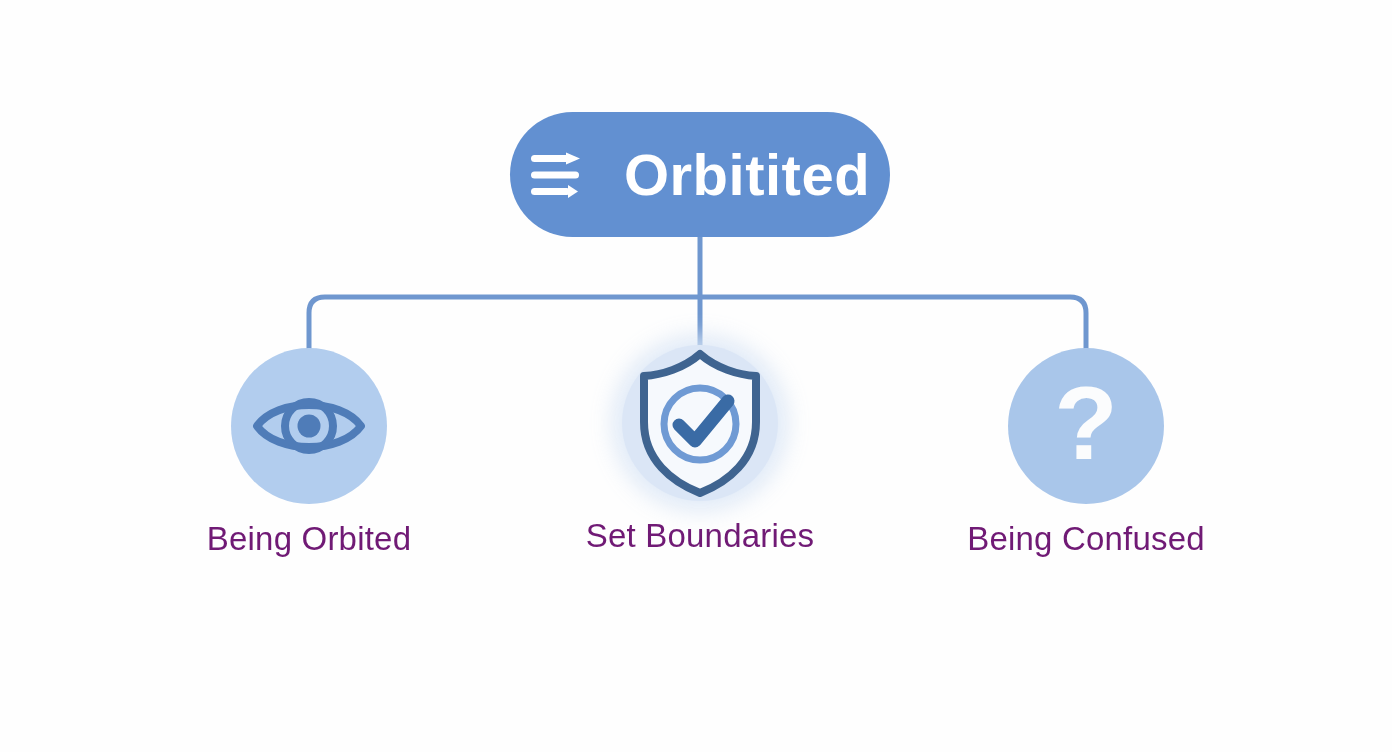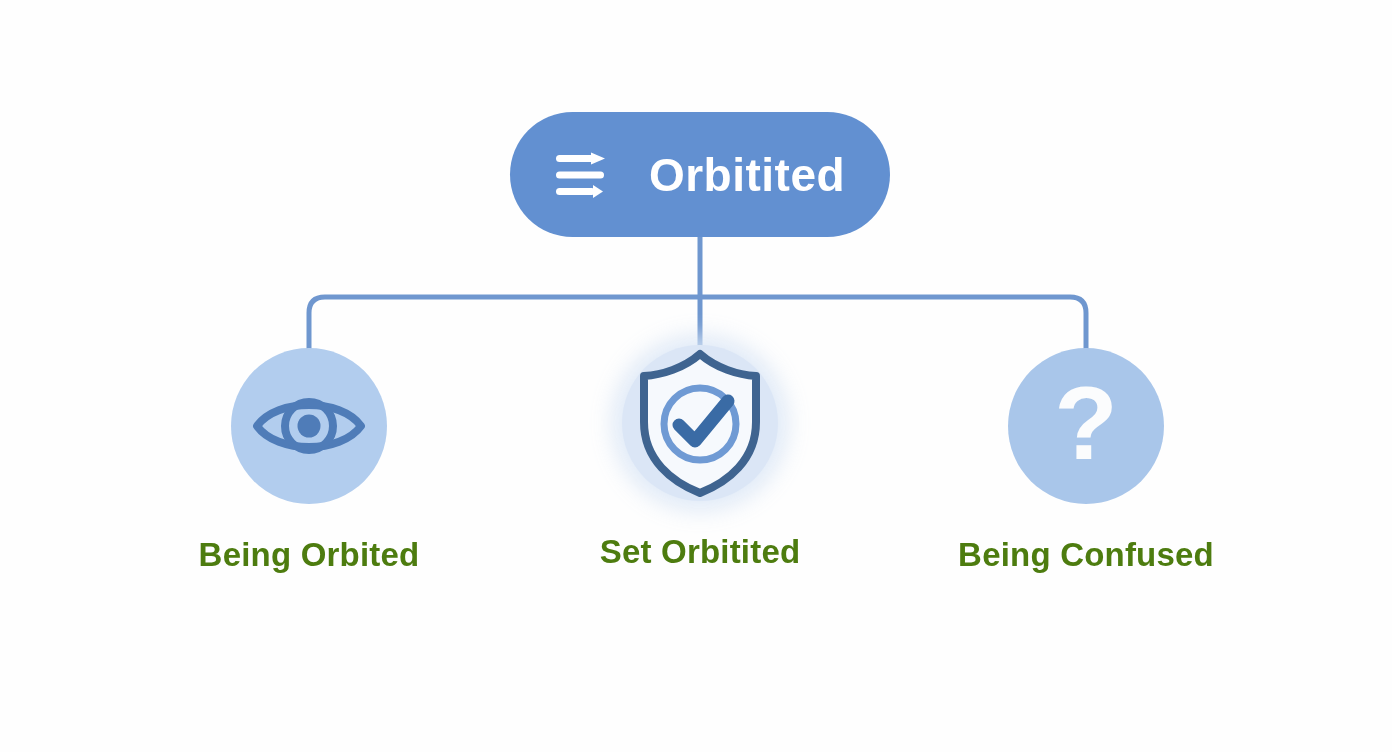--- a/index.html
+++ b/index.html
@@ -44,21 +44,21 @@
     box-sizing: border-box;
   }
   .root-icon {
     width: 58px;
     height: 46px;
     flex: 0 0 auto;
     display: block;
   }
   .root-label {
     color: #ffffff;
-    font-size: 46px;
+    font-size: 58px;
     font-weight: 600;
     letter-spacing: 0.5px;
     line-height: 1;
     white-space: nowrap;
   }
 
   
   .node {
     position: absolute;
     width: 320px;
@@ -73,24 +73,24 @@
     display: flex;
     align-items: center;
     justify-content: center;
     position: relative;
   }
   .node-circle.c-eye      { background: #b2cdee; }
   .node-circle.c-shield   { background: #dbe6f6; box-shadow: 0 0 22px 10px rgba(219,230,246,0.85); }
   .node-circle.c-question { background: #a9c6ea; }
 
   .node-label {
-    margin-top: 34px;
-    color: #4d7c0f;
+    margin-top: 18px;
+    color: #701a75;
     font-size: 33px;
-    font-weight: 700;
+    font-weight: 400;
     letter-spacing: 0.2px;
     line-height: 1;
     white-space: nowrap;
   }
 
   .icon-svg { display: block; }
 
   .qmark {
     color: #fbfcfd;
     font-size: 104px;
@@ -143,21 +143,21 @@
 
   <div class="node" style="left:540px; top:345px;">
     <div class="node-circle c-shield">
       <svg class="icon-svg" width="132" height="150" viewBox="0 0 132 150">
         <path d="M66,6 C50,20 28,27 10,28 L10,74 C10,112 38,134 66,145
                  C94,134 122,112 122,74 L122,28 C104,27 82,20 66,6 Z" fill="#f6f9fd" stroke="#3f6490" stroke-width="8" stroke-linejoin="round"></path>
         <circle cx="66" cy="76" r="36" fill="none" stroke="#6f9ad4" stroke-width="7"></circle>
         <path d="M45,77 L61,93 L94,53" fill="none" stroke="#3a6ba5" stroke-width="13" stroke-linecap="round" stroke-linejoin="round"></path>
       </svg>
     </div>
-    <div class="node-label">Set Orbitited</div>
+    <div class="node-label">Set Boundaries</div>
   </div>
 
   <div class="node" style="left:926px; top:348px;">
     <div class="node-circle c-question">
       <span class="qmark">?</span>
     </div>
     <div class="node-label">Being Confused</div>
   </div>
 
 </div>

